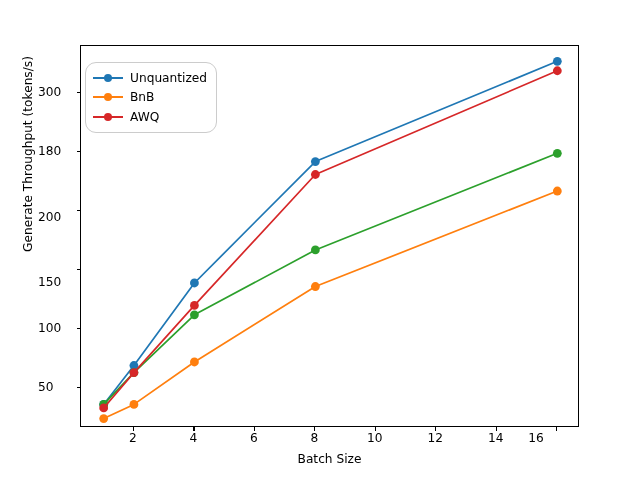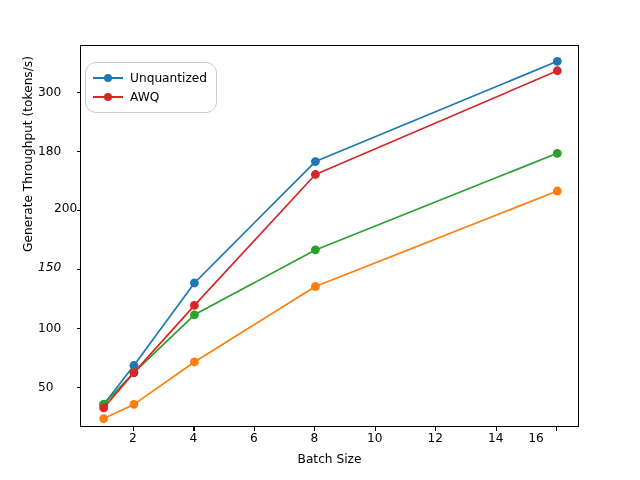--- a/index.html
+++ b/index.html
@@ -149,23 +149,23 @@
 <body>
 
 <div id="figure">
 
 
   <div id="ytick-container">
       <div class="ytick-wrap" style="top: 386.914px;">50</div>
       <div class="ytick-mark" style="top: 386.914px;"></div>
       <div class="ytick-wrap" style="top: 327.963px;">100</div>
       <div class="ytick-mark" style="top: 327.963px;"></div>
-      <div class="ytick-wrap" style="top: 267px; font-style: italic;">150</div>
+      <div class="ytick-wrap" style="top: 282px;">150</div>
       <div class="ytick-mark" style="top: 269.012px;"></div>
-      <div class="ytick-wrap" style="top: 208px; margin-left: 16px;">200</div>
+      <div class="ytick-wrap" style="top: 217px;">200</div>
       <div class="ytick-mark" style="top: 210.062px;"></div>
       <div class="ytick-wrap" style="top: 151.111px;">180</div>
       <div class="ytick-mark" style="top: 151.111px;"></div>
       <div class="ytick-wrap" style="top: 92.1605px;">300</div>
       <div class="ytick-mark" style="top: 92.1605px;"></div>
     </div>
   <div id="xtick-container">
       <div class="xtick-wrap" style="left: 132.924px;">2</div>
       <div class="xtick-mark" style="left: 132.924px;"></div>
       <div class="xtick-wrap" style="left: 193.409px;">4</div>
@@ -219,20 +219,27 @@
   <div id="legend-box">
       <div class="legend-row">
         <span class="legend-swatch">
           <span class="legend-line" style="background: rgb(31, 119, 180);"></span>
           <span class="legend-dot" style="background: rgb(31, 119, 180);"></span>
         </span>
         <span class="legend-label">Unquantized</span>
       </div>
       <div class="legend-row">
         <span class="legend-swatch">
+          <span class="legend-line" style="background: rgb(255, 127, 14);"></span>
+          <span class="legend-dot" style="background: rgb(255, 127, 14);"></span>
+        </span>
+        <span class="legend-label">BnB</span>
+      </div>
+      <div class="legend-row">
+        <span class="legend-swatch">
           <span class="legend-line" style="background: rgb(214, 39, 40);"></span>
           <span class="legend-dot" style="background: rgb(214, 39, 40);"></span>
         </span>
         <span class="legend-label">AWQ</span>
       </div>
     </div>
 
 </div>
 
 </body></html>

